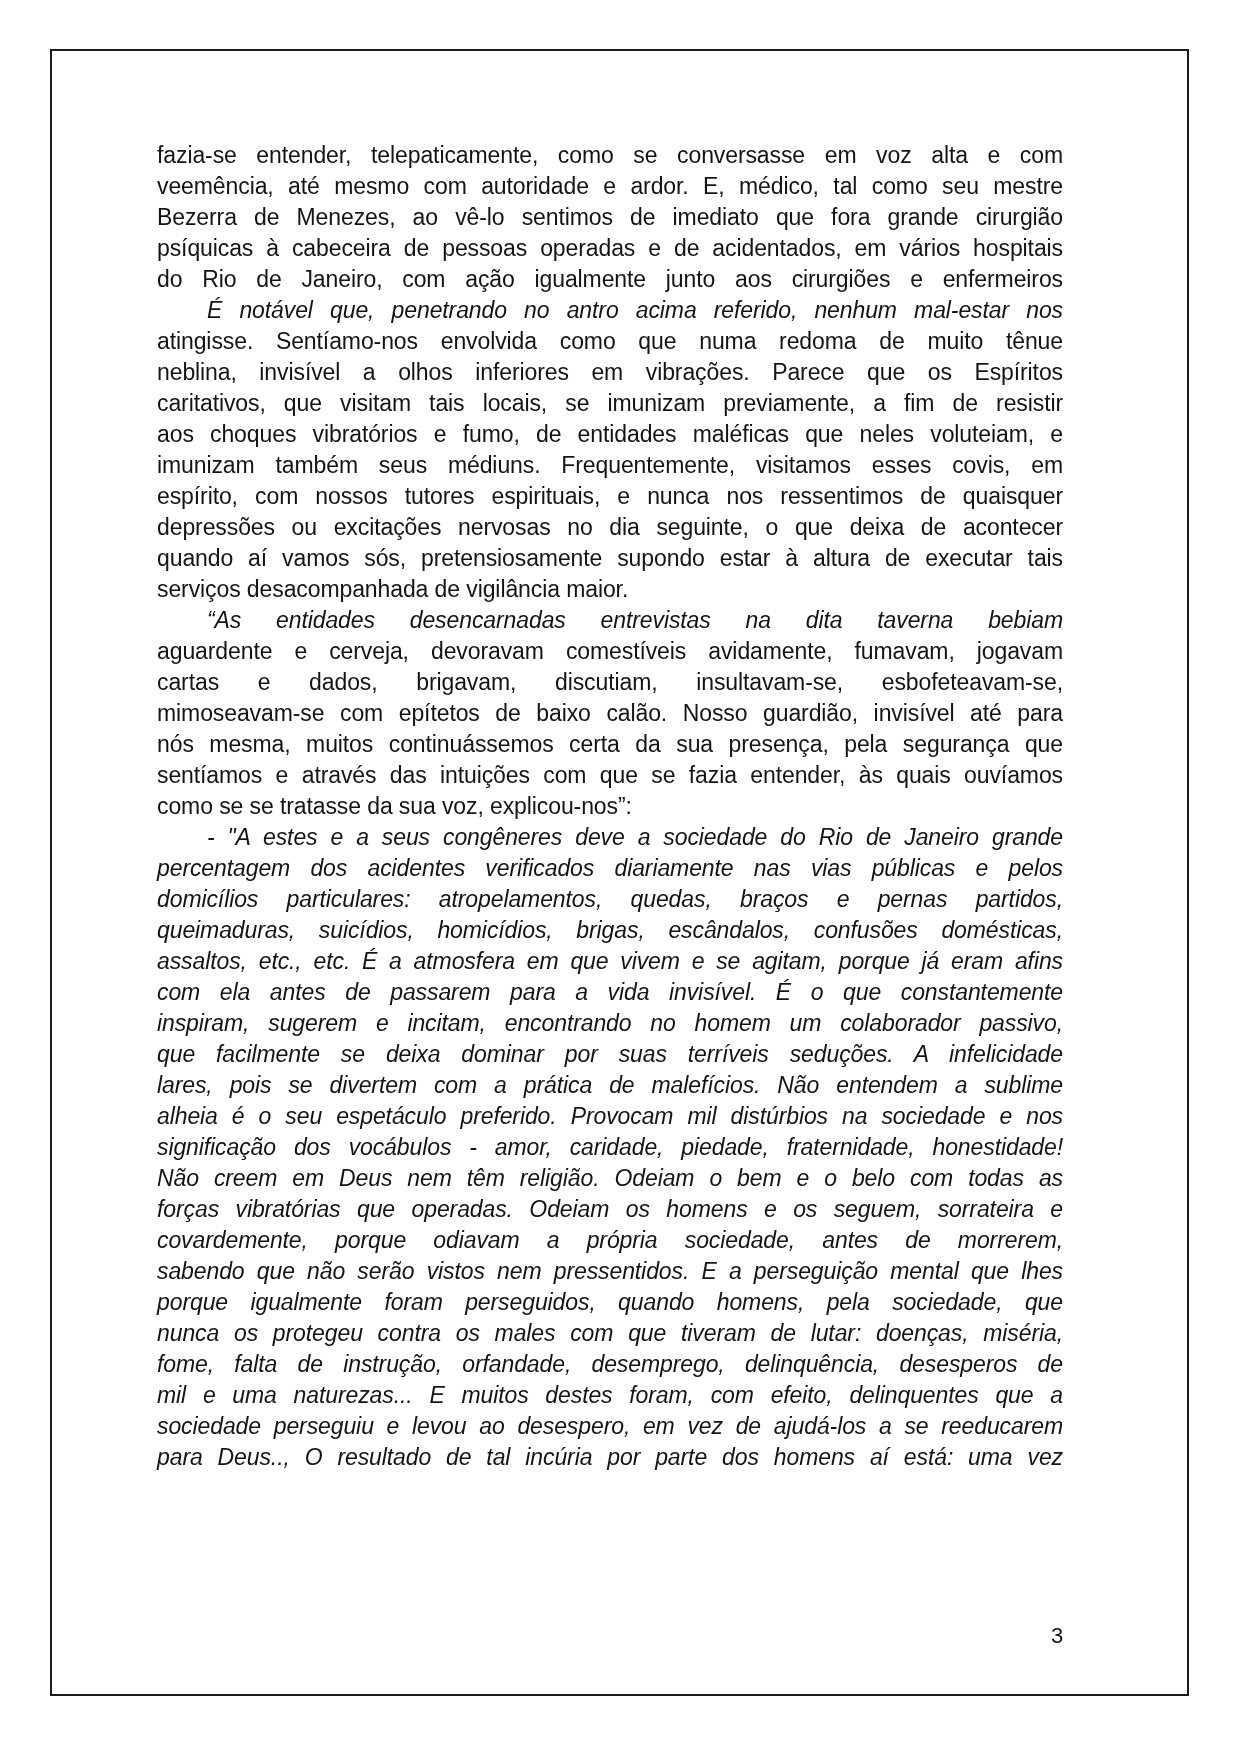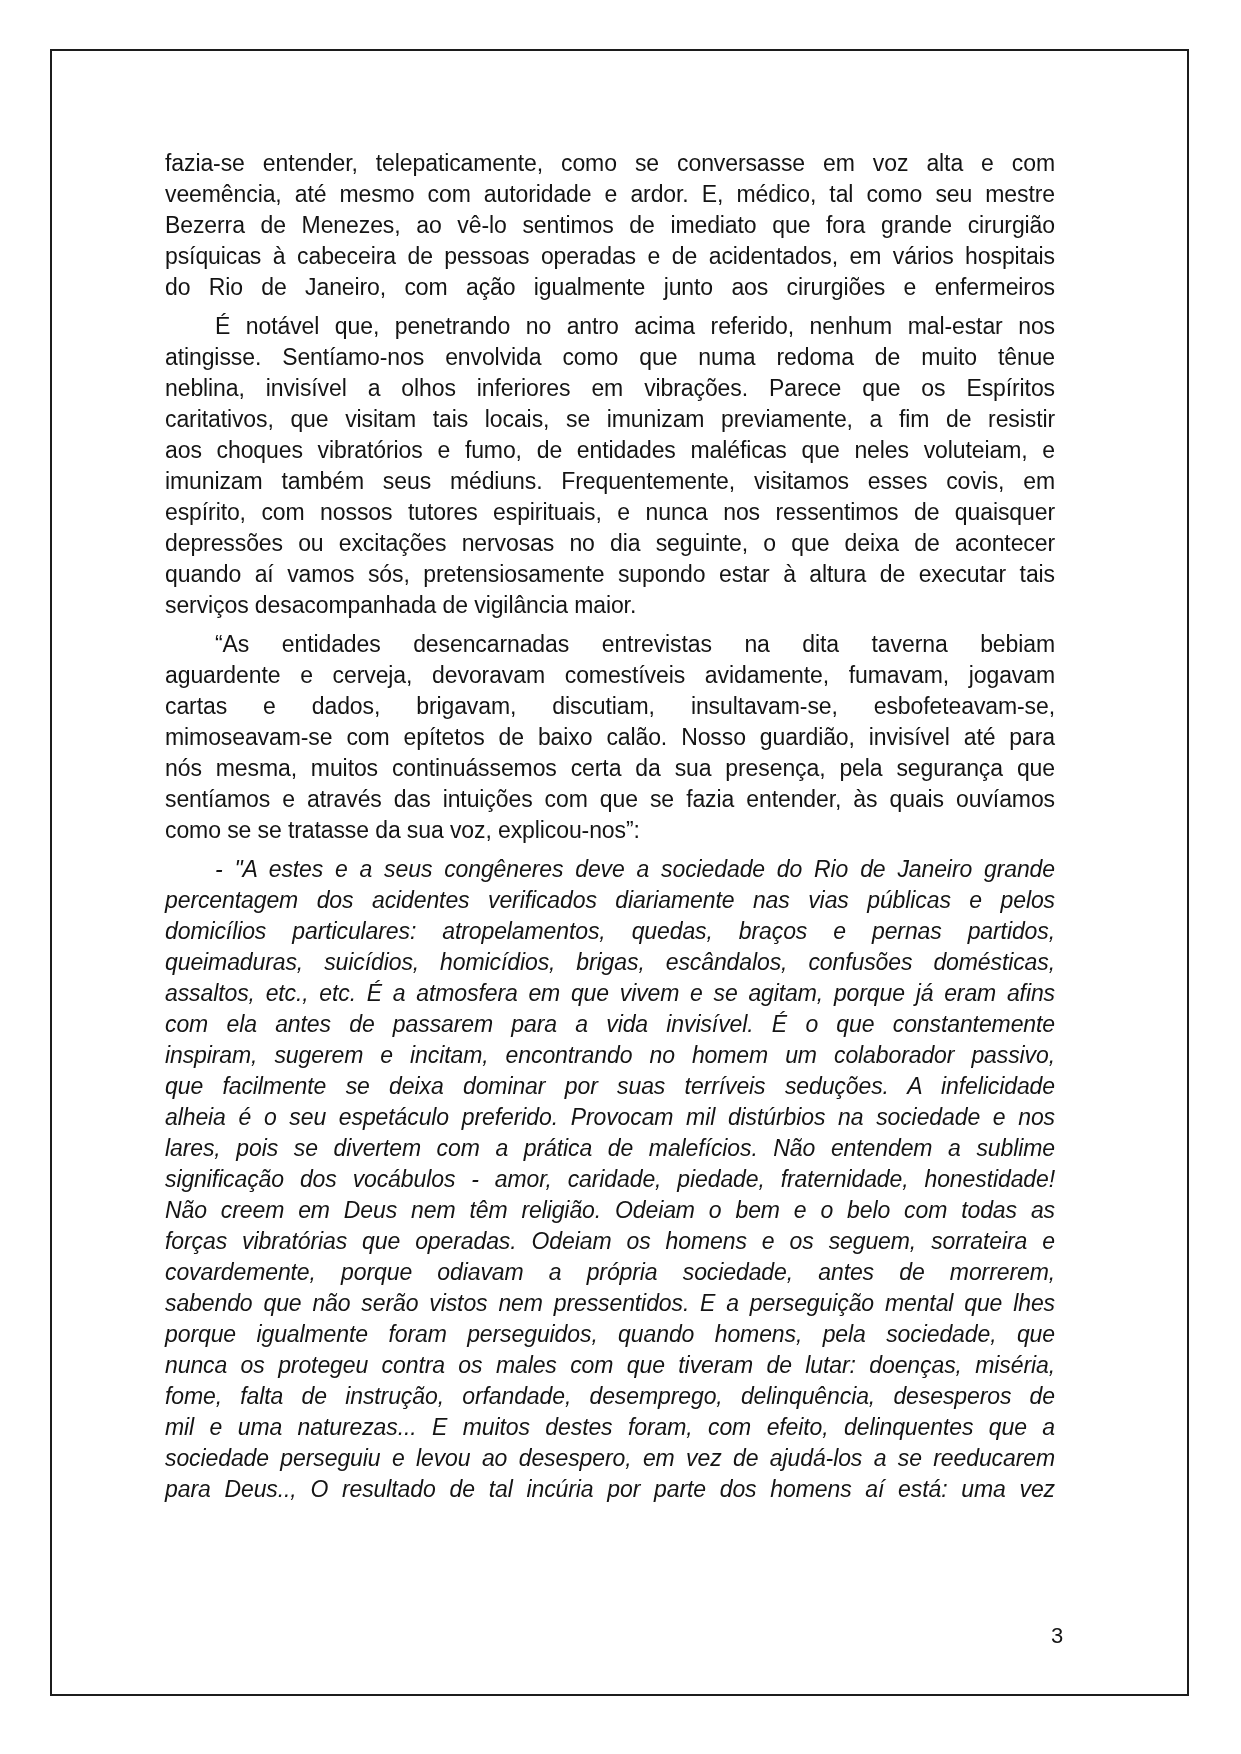--- a/index.html
+++ b/index.html
@@ -25,37 +25,38 @@
     box-sizing: border-box;
     background: #ffffff;
   }
   .text-block {
     position: absolute;
     left: 157px;
     top: 140px;
     width: 906px;
   }
   .paragraph {
-    margin: 8px;
+    margin: 0;
     padding: 0;
   }
   .line {
     font-size: 23px;
     line-height: 31px;
     height: 31px;
     text-align: justify;
     text-align-last: justify;
     white-space: normal;
     letter-spacing: -0.1px;
   }
   .line.lastline {
     text-align-last: left;
   }
   .line.indent {
     text-indent: 50px;
+    font-style: italic;
   }
   .paragraph.italic .line {
     font-style: italic;
   }
   .page-number {
     position: absolute;
     left: 1037px;
     top: 1622px;
     width: 40px;
     text-align: center;
@@ -100,22 +101,22 @@
     </div>
     <div class="paragraph italic">
       <div class="line indent">- "A estes e a seus congêneres deve a sociedade do Rio de Janeiro grande</div>
       <div class="line">percentagem dos acidentes verificados diariamente nas vias públicas e pelos</div>
       <div class="line">domicílios particulares: atropelamentos, quedas, braços e pernas partidos,</div>
       <div class="line">queimaduras, suicídios, homicídios, brigas, escândalos, confusões domésticas,</div>
       <div class="line">assaltos, etc., etc. É a atmosfera em que vivem e se agitam, porque já eram afins</div>
       <div class="line">com ela antes de passarem para a vida invisível. É o que constantemente</div>
       <div class="line">inspiram, sugerem e incitam, encontrando no homem um colaborador passivo,</div>
       <div class="line">que facilmente se deixa dominar por suas terríveis seduções. A infelicidade</div>
+      <div class="line">lares, pois se divertem com a prática de malefícios. Não entendem a sublime</div>
       <div class="line">alheia é o seu espetáculo preferido. Provocam mil distúrbios na sociedade e nos</div>
-      <div class="line">lares, pois se divertem com a prática de malefícios. Não entendem a sublime</div>
       <div class="line">significação dos vocábulos - amor, caridade, piedade, fraternidade, honestidade!</div>
       <div class="line">Não creem em Deus nem têm religião. Odeiam o bem e o belo com todas as</div>
       <div class="line">forças vibratórias que operadas. Odeiam os homens e os seguem, sorrateira e</div>
       <div class="line">covardemente, porque odiavam a própria sociedade, antes de morrerem,</div>
       <div class="line">sabendo que não serão vistos nem pressentidos. E a perseguição mental que lhes</div>
       <div class="line">porque igualmente foram perseguidos, quando homens, pela sociedade, que</div>
       <div class="line">nunca os protegeu contra os males com que tiveram de lutar: doenças, miséria,</div>
       <div class="line">fome, falta de instrução, orfandade, desemprego, delinquência, desesperos de</div>
       <div class="line">mil e uma naturezas... E muitos destes foram, com efeito, delinquentes que a</div>
       <div class="line">sociedade perseguiu e levou ao desespero, em vez de ajudá-los a se reeducarem</div>

